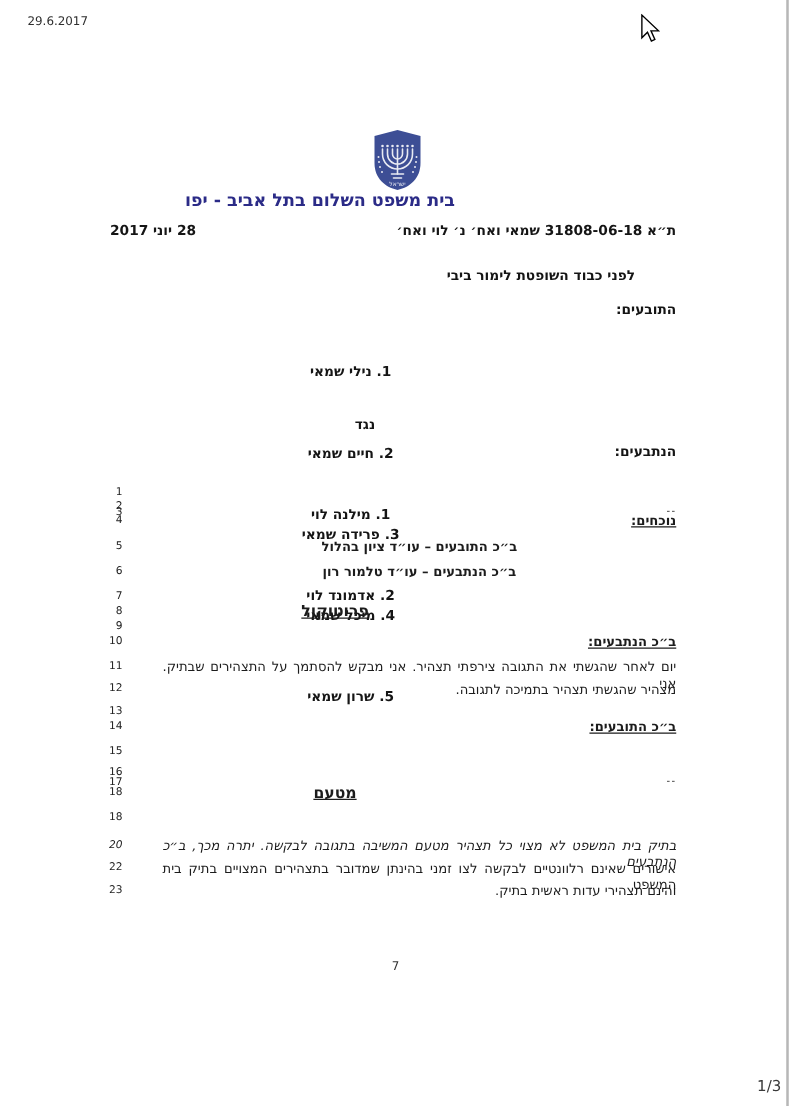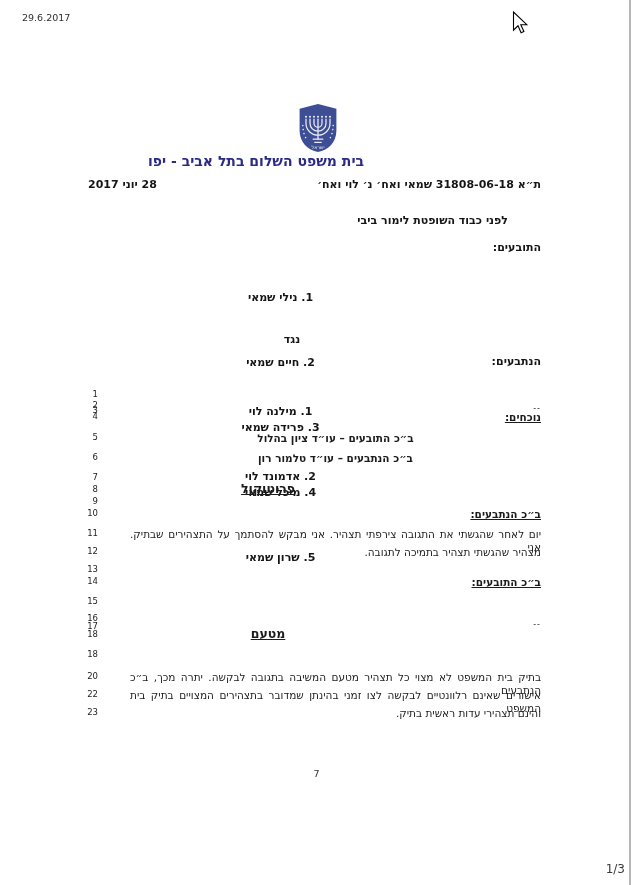--- a/index.html
+++ b/index.html
@@ -184,21 +184,21 @@
           <span class="ln">17</span>
           <div class="tx dash">--</div>
         </div>
         <div class="row" style="height: 20px;">
           <span class="ln">18</span>
           <div class="tx heading">מטעם</div>
         </div>
         <div class="row" style="height: 22px;">
           <span class="ln">18</span>
         </div>
-        <div class="row" style="height: 18px;">
+        <div class="row" style="height: 18px; font-style: italic;">
           <span class="ln">20</span>
           <div class="tx just">בתיק בית המשפט לא מצוי כל תצהיר מטעם המשיבה בתגובה לבקשה. יתרה מכך, ב״כ הנתבעים</div>
         </div>
         <div class="row" style="height: 18px;">
           <span class="ln">22</span>
           <div class="tx just">אישורים שאינם רלוונטיים לבקשה לצו זמני בהינתן שמדובר בתצהירים המצויים בתיק בית המשפט</div>
         </div>
         <div class="row" style="height: 18px;">
           <span class="ln">23</span>
           <div class="tx plain">והינם תצהירי עדות ראשית בתיק.</div>

